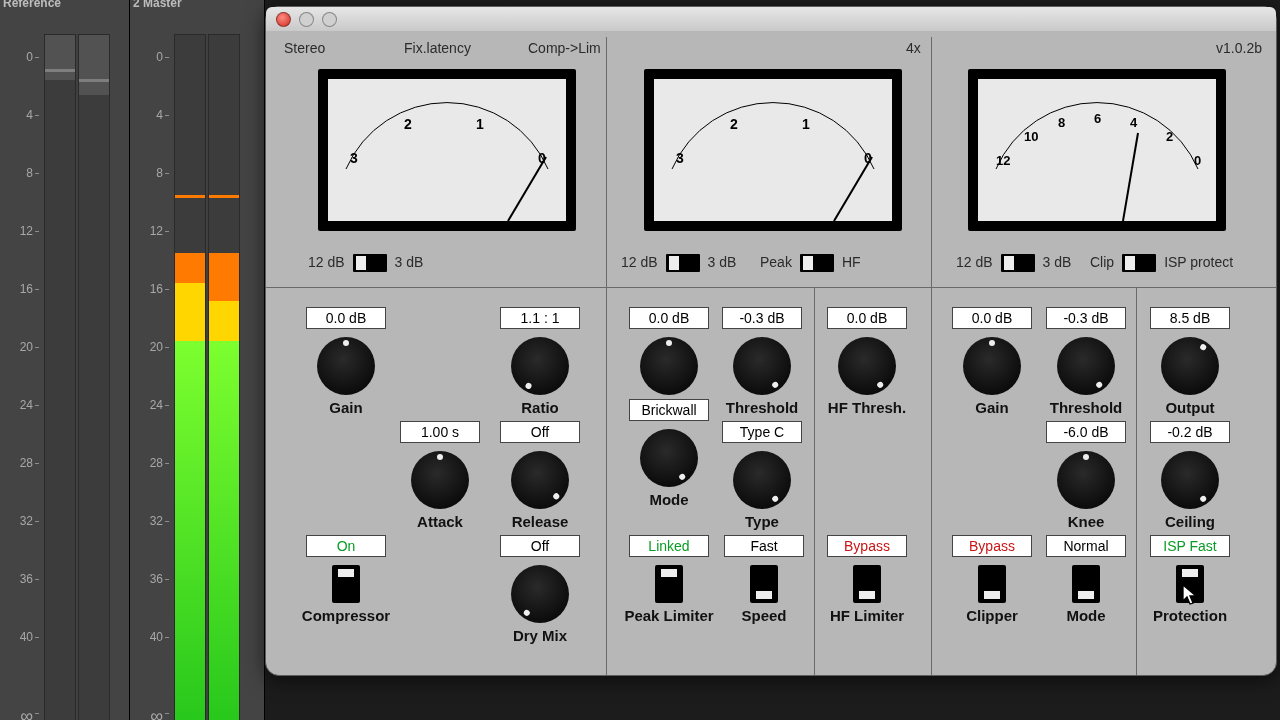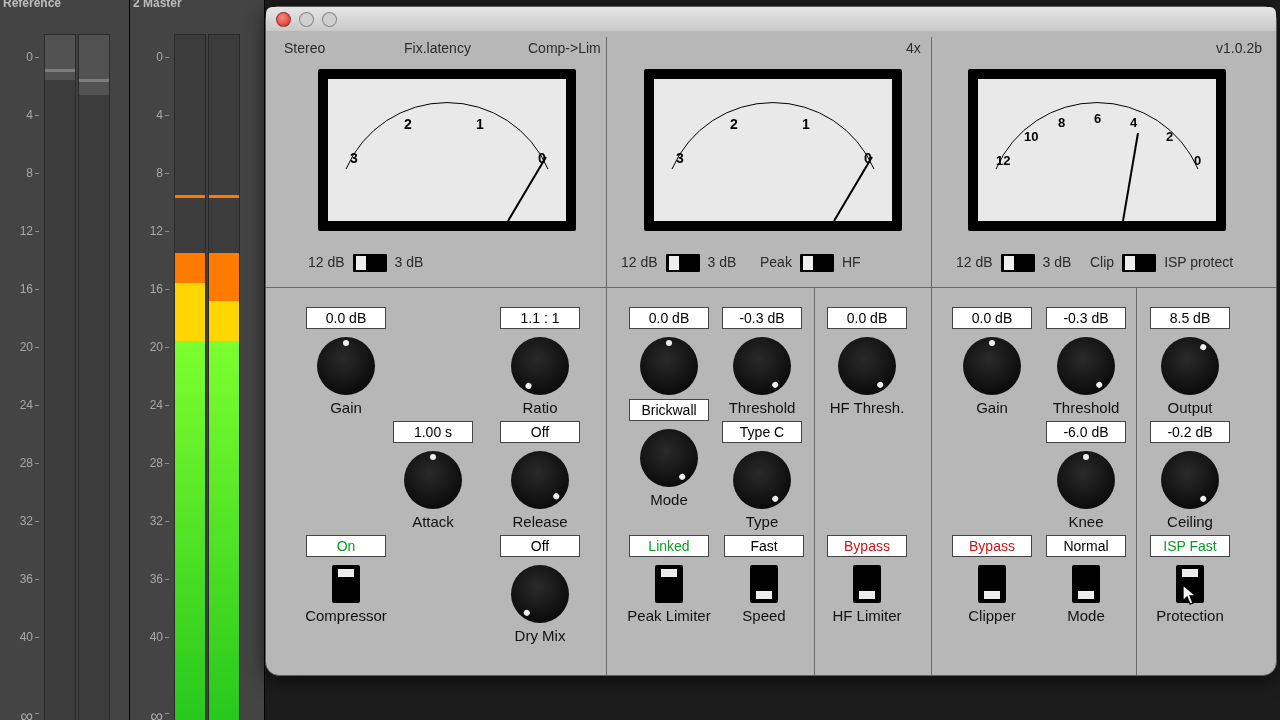--- a/index.html
+++ b/index.html
@@ -37,21 +37,21 @@
   .sw{width:34px;height:18px;background:#000;margin:0 8px;position:relative;border-radius:1px}
   .sw .thumb{position:absolute;top:2px;width:10px;height:14px;background:#eee}
   .sw.left .thumb{left:3px}
   
   .ctrl{position:absolute;width:92px;text-align:center}
   .valbox{display:inline-block;min-width:66px;padding:2px 6px;background:#fff;border:1px solid #444;font-size:14px;font-weight:500}
   .valbox.green{color:#0a9c25}
   .valbox.red{color:#cc1414}
   .knob{width:58px;height:58px;border-radius:50%;background:radial-gradient(circle at 45% 38%,#2a2a2a,#000);margin:8px auto 4px;position:relative}
   .knob .mark{position:absolute;left:50%;top:50%;width:6px;height:6px;background:#eee;border-radius:50%;transform-origin:0 0}
-  .lbl{font-size:15px;font-weight:normal;color:#111}
+  .lbl{font-size:15px;font-weight:bold;color:#111}
   
   .rocker{width:28px;height:38px;background:#000;margin:8px auto 4px;position:relative;border-radius:2px}
   .rocker .pip{position:absolute;left:6px;width:16px;height:8px;background:#eee}
   .rocker.top .pip{top:4px}
   .rocker.bot .pip{bottom:4px}
   
   .cursor{position:absolute;width:18px;height:22px;pointer-events:none;z-index:99}
   .cursor svg{display:block}
 </style>
 </head>
@@ -233,21 +233,21 @@
       </div>
     <div class="lbl">Gain</div>
   </div>
   <div class="ctrl" style="left:228px;top:300px">
     <div class="valbox">1.1 : 1</div>
     <div class="knob">
         <div class="mark" style="transform:rotate(120deg) translate(20px,-3px)"></div>
       </div>
     <div class="lbl">Ratio</div>
   </div>
-  <div class="ctrl" style="left:121px;top:414px">
+  <div class="ctrl" style="left:128px;top:414px">
     <div class="valbox">1.00 s</div>
     <div class="knob">
         <div class="mark" style="transform:rotate(-90deg) translate(20px,-3px)"></div>
       </div>
     <div class="lbl">Attack</div>
   </div>
   <div class="ctrl" style="left:228px;top:414px">
     <div class="valbox">Off</div>
     <div class="knob">
         <div class="mark" style="transform:rotate(45deg) translate(20px,-3px)"></div>

